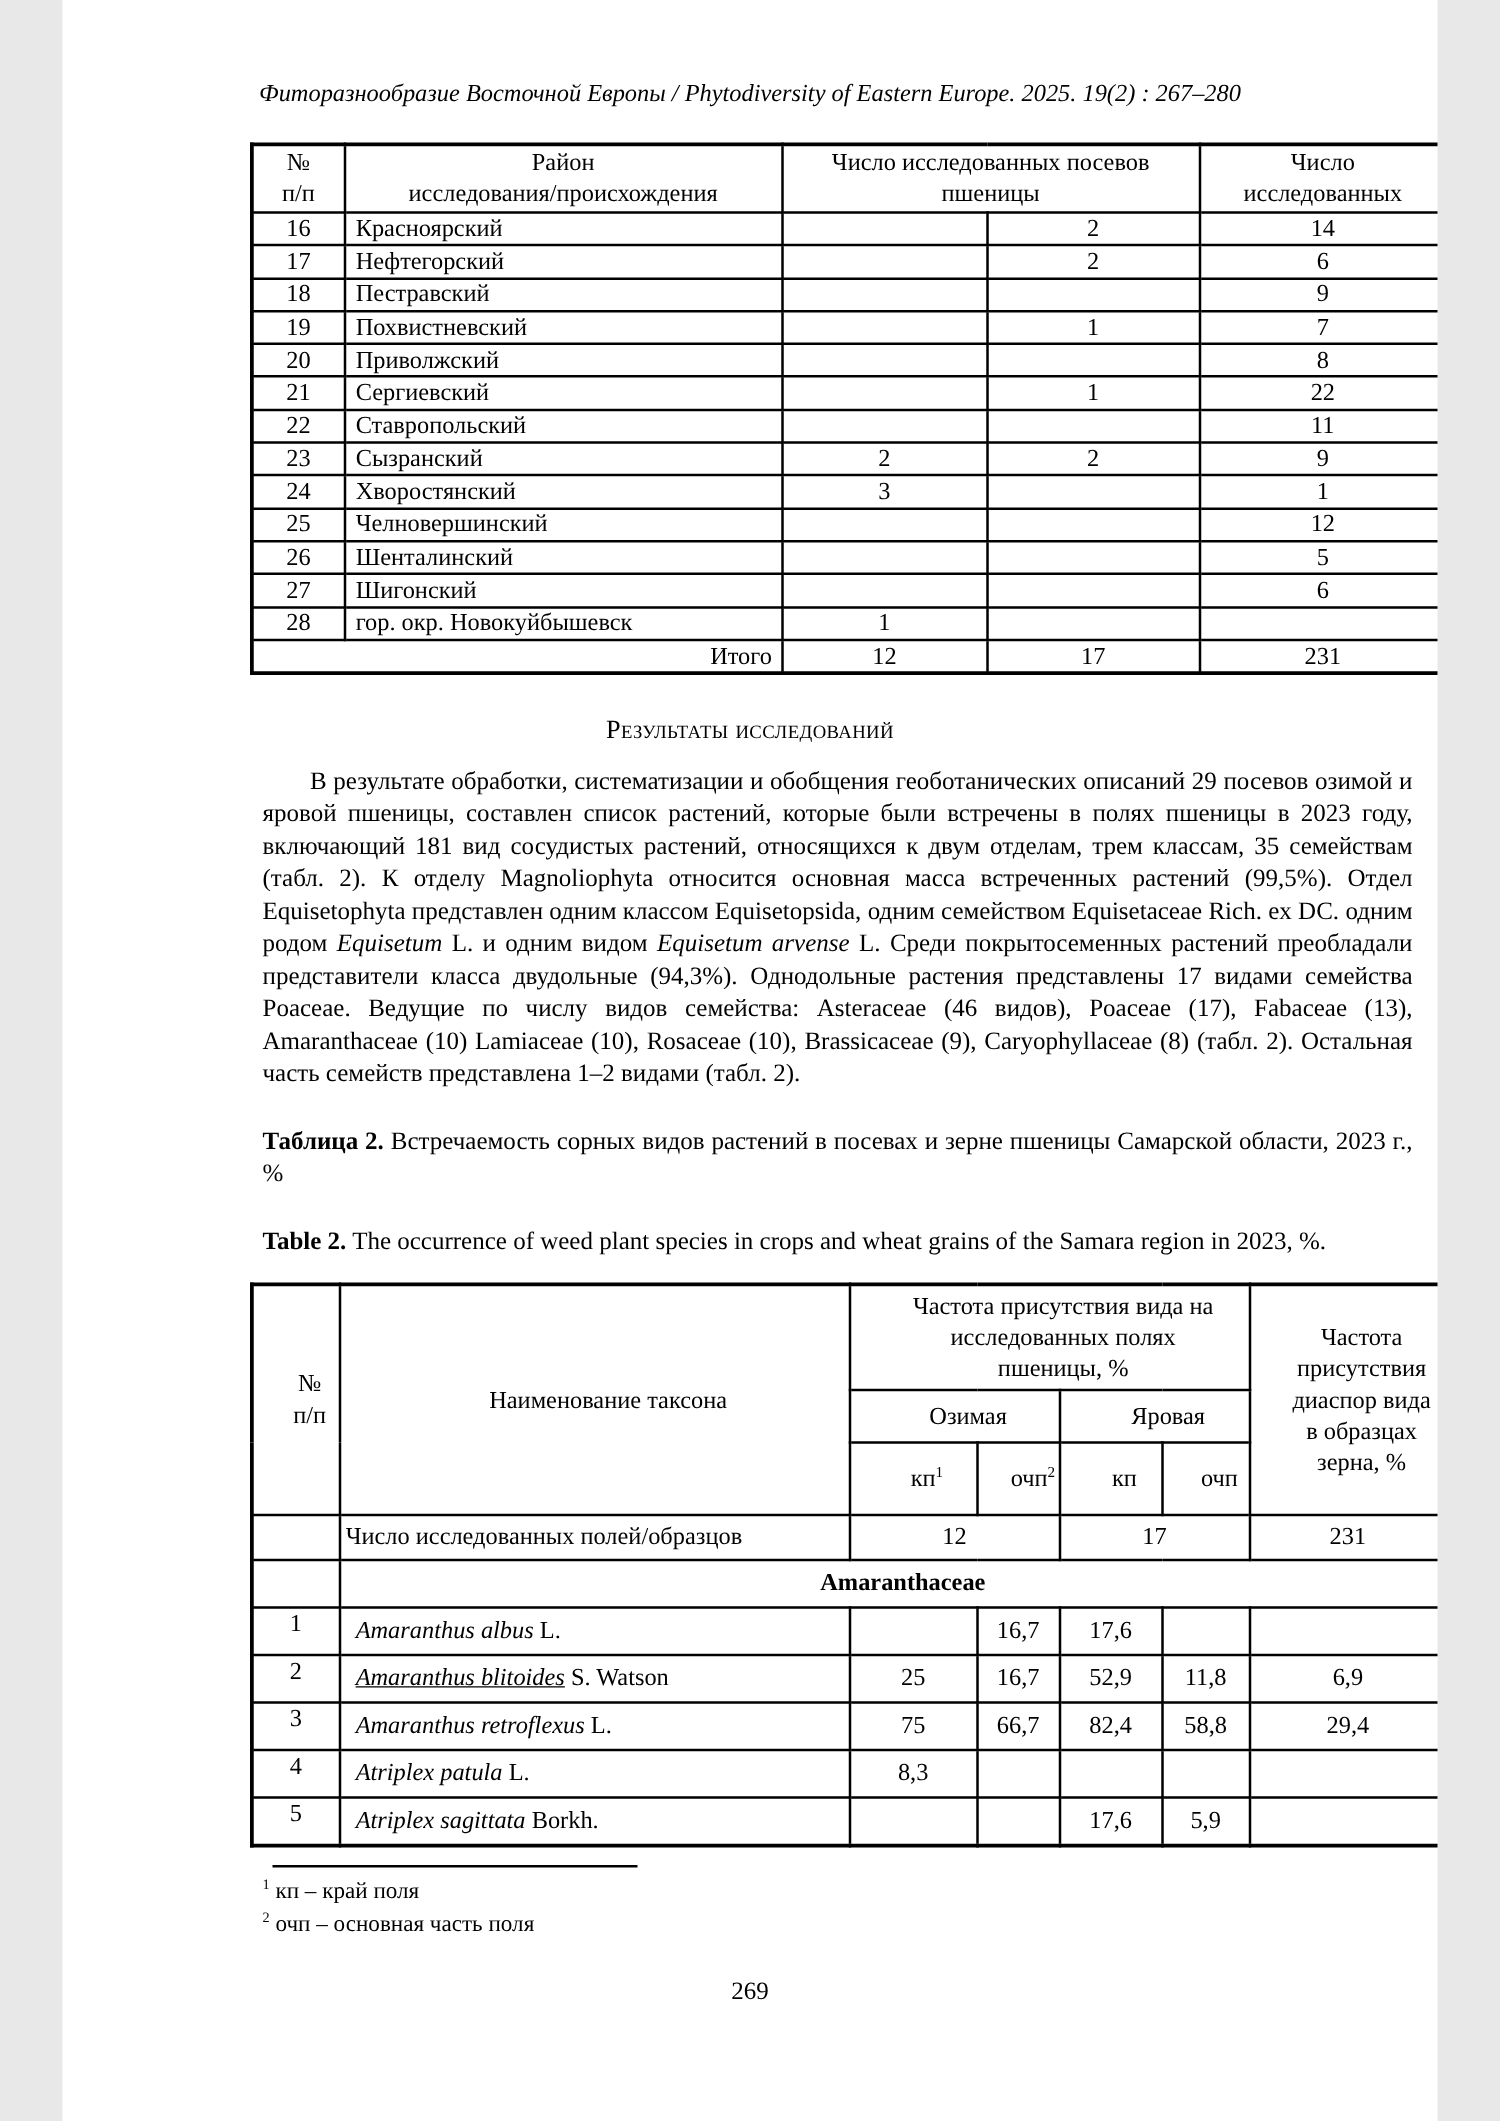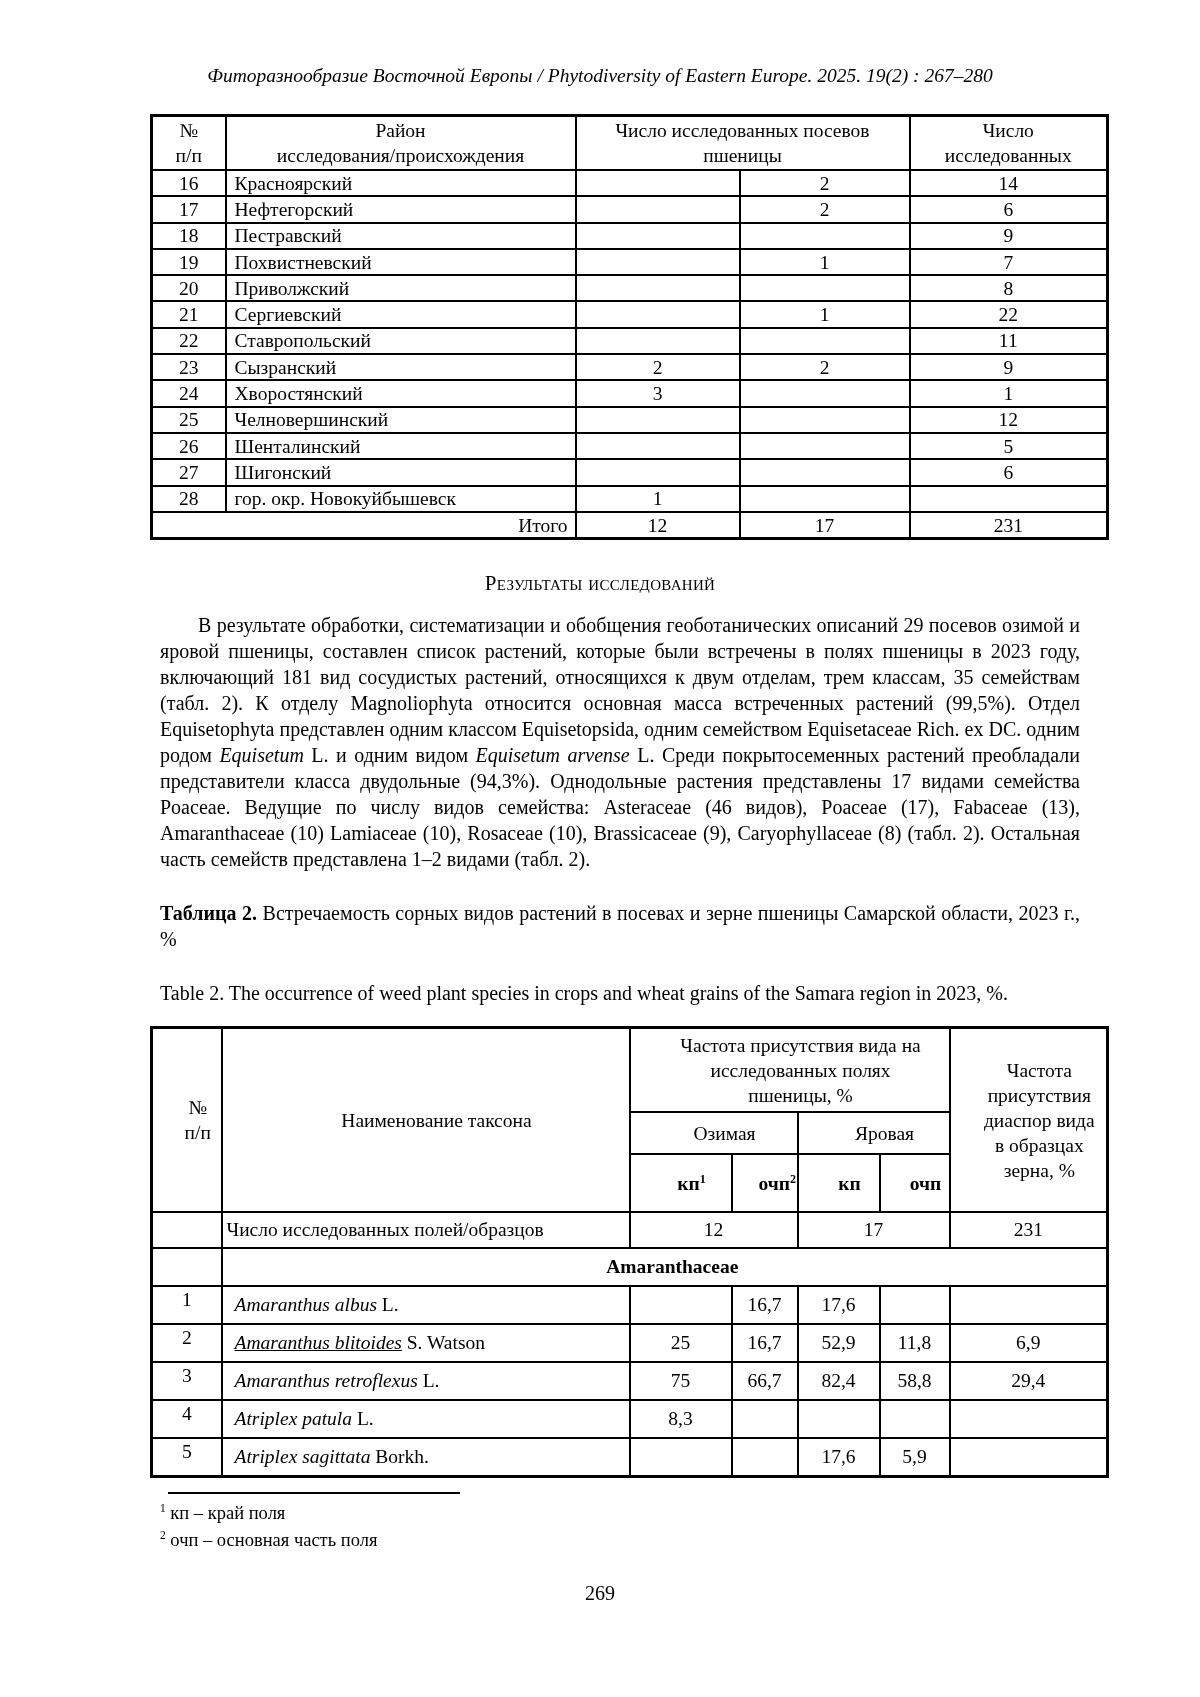--- a/index.html
+++ b/index.html
@@ -1,17 +1,17 @@
 <!DOCTYPE html>
 <html><head>
 <meta charset="utf-8">
 <style>
   html,body{margin:0;padding:0;background:#e8e8e8;}
   .page{
-    width:1200px;height:1697px;background:#ffffff;color:#000;
+    width:1100px;height:1697px;background:#ffffff;color:#000;
     font-family:"Liberation Serif","DejaVu Serif",serif;
     position:relative;margin:0 auto;overflow:hidden;
   }
   .running-head{
     padding-top:64px;text-align:center;font-style:italic;font-size:19.5px;line-height:24px;
   }
   table{border-collapse:collapse;table-layout:fixed;}
   .t1{margin:26px 0 0 150px;width:956px;font-size:19.5px;border:3px solid #000;}
   .t1 th,.t1 td{border:2px solid #000;padding:0 5px;overflow:hidden;}
   .t1 th{
@@ -34,21 +34,21 @@
     font-size:20px;line-height:26px;
   }
   .t2{margin:20px 0 0 150px;width:956px;font-size:19.5px;border:3px solid #000;}
   .t2 th,.t2 td{border:2px solid #000;padding:0 4px;overflow:hidden;}
   .t2 th{
     font-weight:normal;text-align:center;vertical-align:middle;
     white-space:pre-line;line-height:25px;padding-left:26px;
   }
   .t2 .h-top{height:82px;}
   .t2 .h-season{height:40px;}
-  .t2 .h-sub{height:56px;font-weight:bold;}
+  .t2 .h-sub{height:56px;}
   .t2 td{height:36px;line-height:22px;text-align:center;vertical-align:middle;}
   .t2 td.lbl{text-align:left;}
   .t2 td.name{text-align:left;padding-left:12px;}
   .t2 td.numtop{vertical-align:top;line-height:26px;}
   .t2 td.family{text-align:center;padding-left:20px;font-weight:bold;height:34px;}
   .t2 tr.counts td{height:34px;}
   sup{font-size:0.62em;line-height:0;}
   .fnblock{margin:14px 0 0 160px;font-size:18.5px;}
   .fn-sep{width:292px;border-top:2px solid #000;margin:0 0 6px 8px;}
   .footnote{line-height:27px;}
@@ -182,21 +182,21 @@
         <td>231</td>
       </tr>
     </tbody>
   </table>
 
   <div class="results-heading">Результаты исследований</div>
 
   <p class="body-par"><span>В результате обработки, систематизации и обобщения геоботанических описаний 29 посевов озимой и яровой пшеницы, составлен список растений, которые были встречены в полях пшеницы в 2023 году, включающий 181 вид сосудистых растений, относящихся к двум отделам, трем классам, 35 семействам (табл. 2). К отделу Magnoliophyta относится основная масса встреченных растений (99,5%). Отдел Equisetophyta представлен одним классом Equisetopsida, одним семейством Equisetaceae Rich. ex DC. одним родом </span><span style="font-style: italic;">Equisetum</span><span> L. и одним видом </span><span style="font-style: italic;">Equisetum arvense</span><span> L. Среди покрытосеменных растений преобладали представители класса двудольные (94,3%). Однодольные растения представлены 17 видами семейства Poaceae. Ведущие по числу видов семейства: Asteraceae (46 видов), Poaceae (17), Fabaceae (13), Amaranthaceae (10) Lamiaceae (10), Rosaceae (10), Brassicaceae (9), Caryophyllaceae (8) (табл. 2). Остальная часть семейств представлена 1–2 видами (табл. 2).</span></p>
 
   <p class="caption"><span style="font-weight: bold;">Таблица 2.</span><span> Встречаемость сорных видов растений в посевах и зерне пшеницы Самарской области, 2023 г., %</span></p>
-  <p class="caption"><span style="font-weight: normal;">Table 2.</span><span> The occurrence of weed plant species in crops and wheat grains of the Samara region in 2023, %.</span></p>
+  <p class="caption"><span style="font-weight: bold;">Table 2.</span><span> The occurrence of weed plant species in crops and wheat grains of the Samara region in 2023, %.</span></p>
 
   <table class="t2">
     <colgroup>
       <col style="width:70px">
         <col style="width:408px">
         <col style="width:102px">
         <col style="width:66px">
         <col style="width:82px">
         <col style="width:70px">
         <col style="width:158px">

